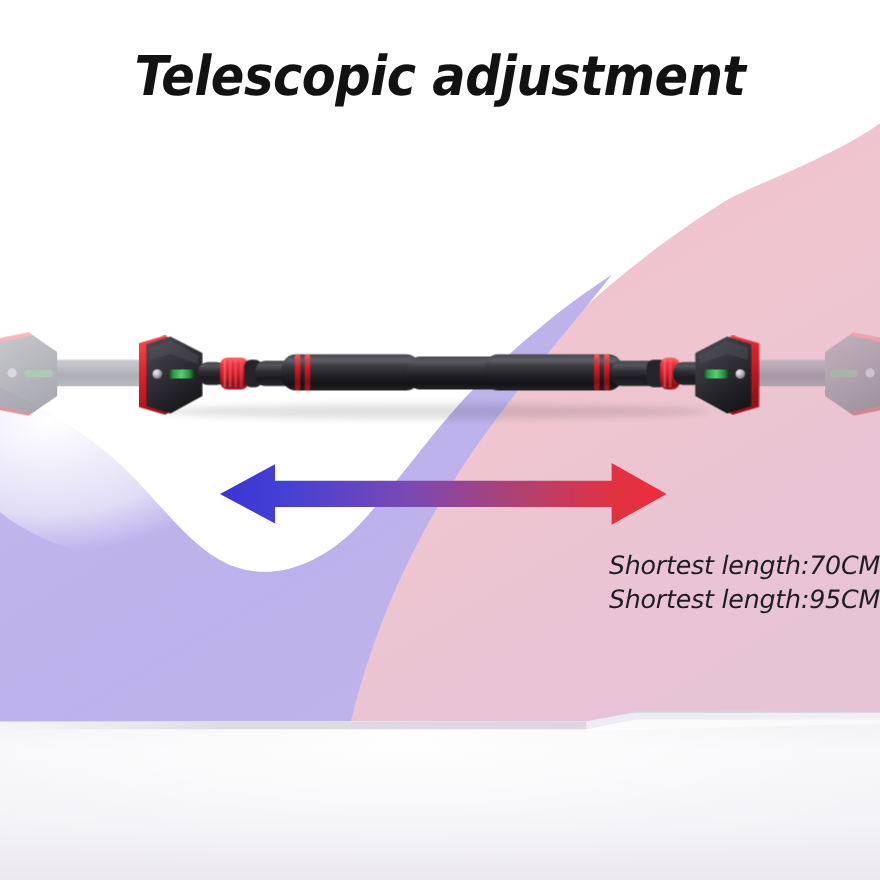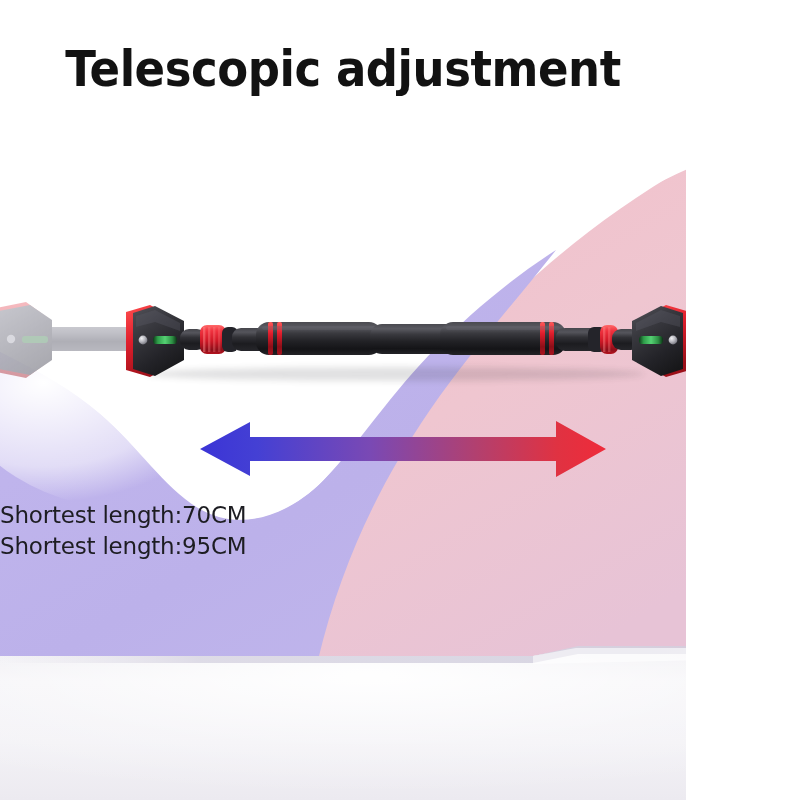--- a/index.html
+++ b/index.html
@@ -1,21 +1,21 @@
 <!DOCTYPE html>
 <html><head>
 <meta charset="utf-8">
 <style>
   html,body{margin:0;padding:0;}
   body{
     width:800px;height:800px;overflow:hidden;position:relative;
     background:#ffffff;
     font-family:"Liberation Sans","DejaVu Sans",sans-serif;
   }
-  #stage{position:absolute;inset:0;width:686px;height:800px;overflow:hidden;background:#fff;}
+  #stage{position:absolute;inset:0;width:800px;height:800px;overflow:hidden;background:#fff;font-style:italic;}
 
   
   .bg-layer{position:absolute;inset:0;}
   .bg-svg{position:absolute;left:0;top:0;width:800px;height:800px;display:block;}
 
   
   .title{
     position:absolute;left:0;right:0;top:38px;text-align:center;
     font-size:50px;line-height:62px;font-weight:700;color:#121212;
     letter-spacing:-0.5px;
@@ -27,21 +27,21 @@
   
   #product{position:absolute;left:0;top:0;width:800px;height:800px;}
   .prod-svg{position:absolute;left:0;top:0;width:800px;height:800px;display:block;}
 
   
   .arrow-wrap{position:absolute;left:198px;top:418px;width:410px;height:62px;}
   .arrow-svg{width:100%;height:100%;display:block;}
 
   
   .caption{
-    position:absolute;left:0;right:0;top:500px;text-align:left;
+    position:absolute;left:0;right:0;top:500px;text-align:right;
     color:#1d1d22;
     font-size:23px;line-height:31px;font-weight:400;
     font-family:"DejaVu Sans","Liberation Sans",sans-serif;
     letter-spacing:-0.2px;
   }
   .caption div{white-space:nowrap;}
 </style>
 </head>
 <body>
 

